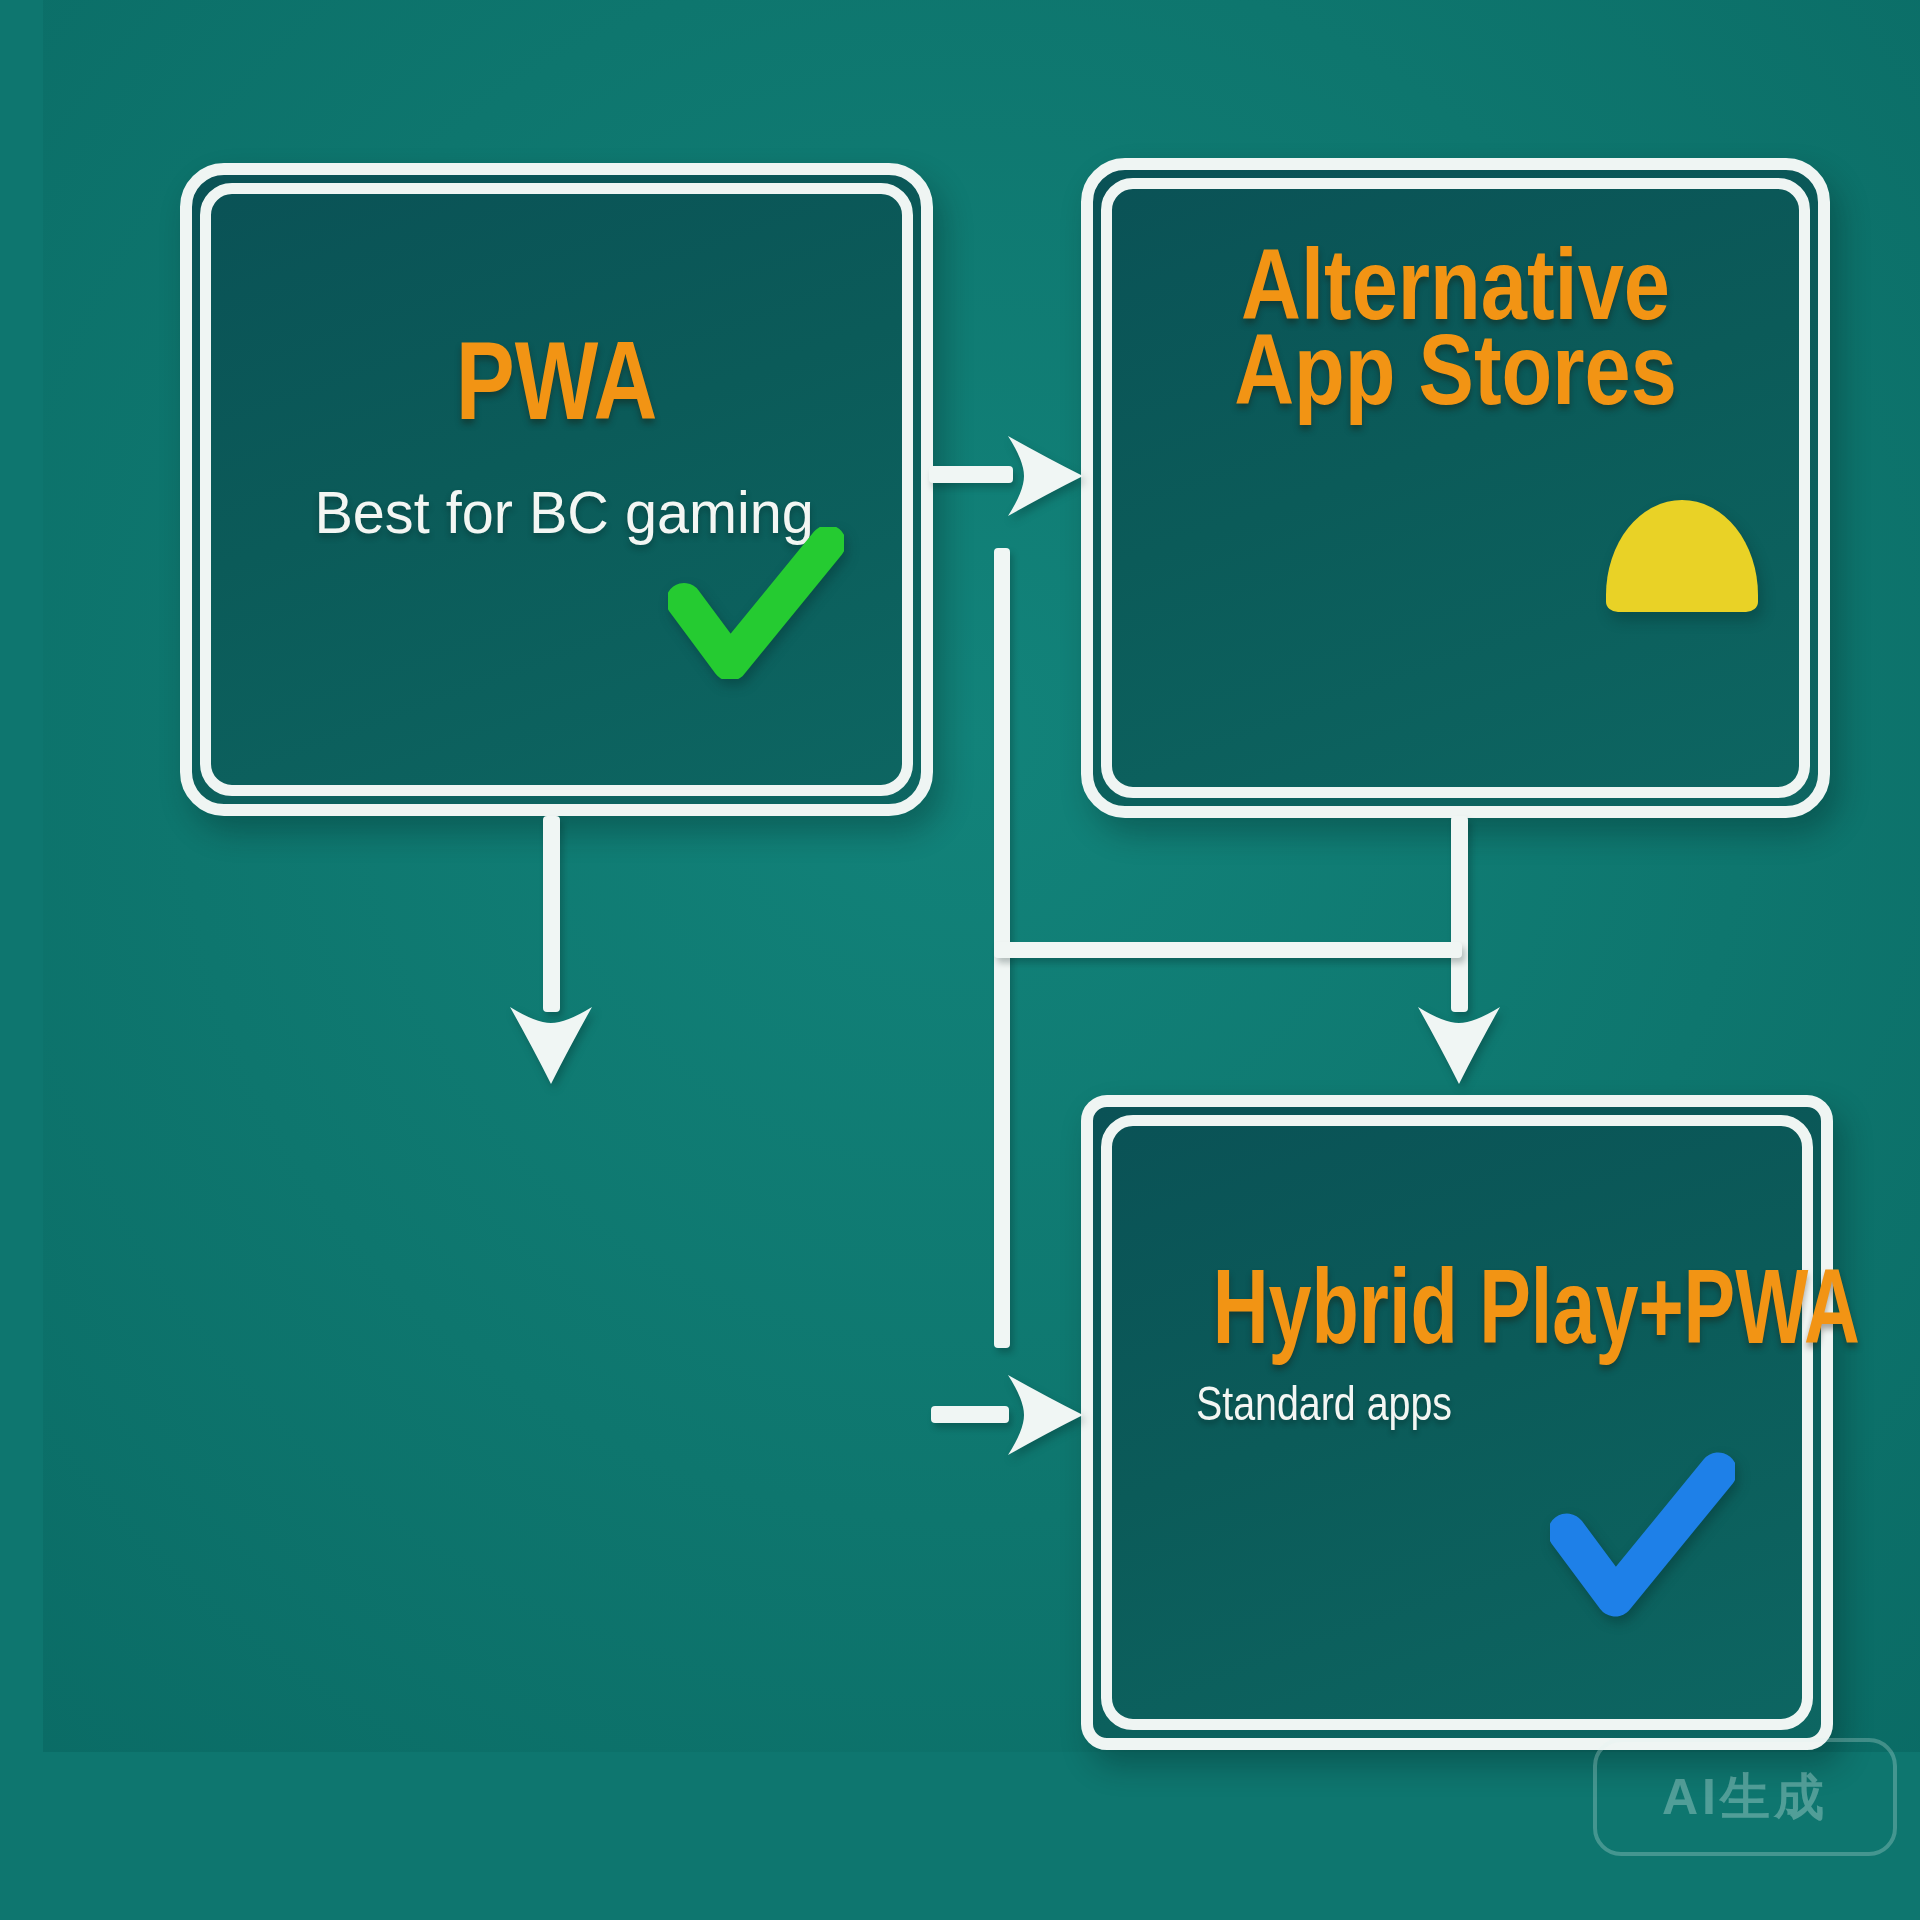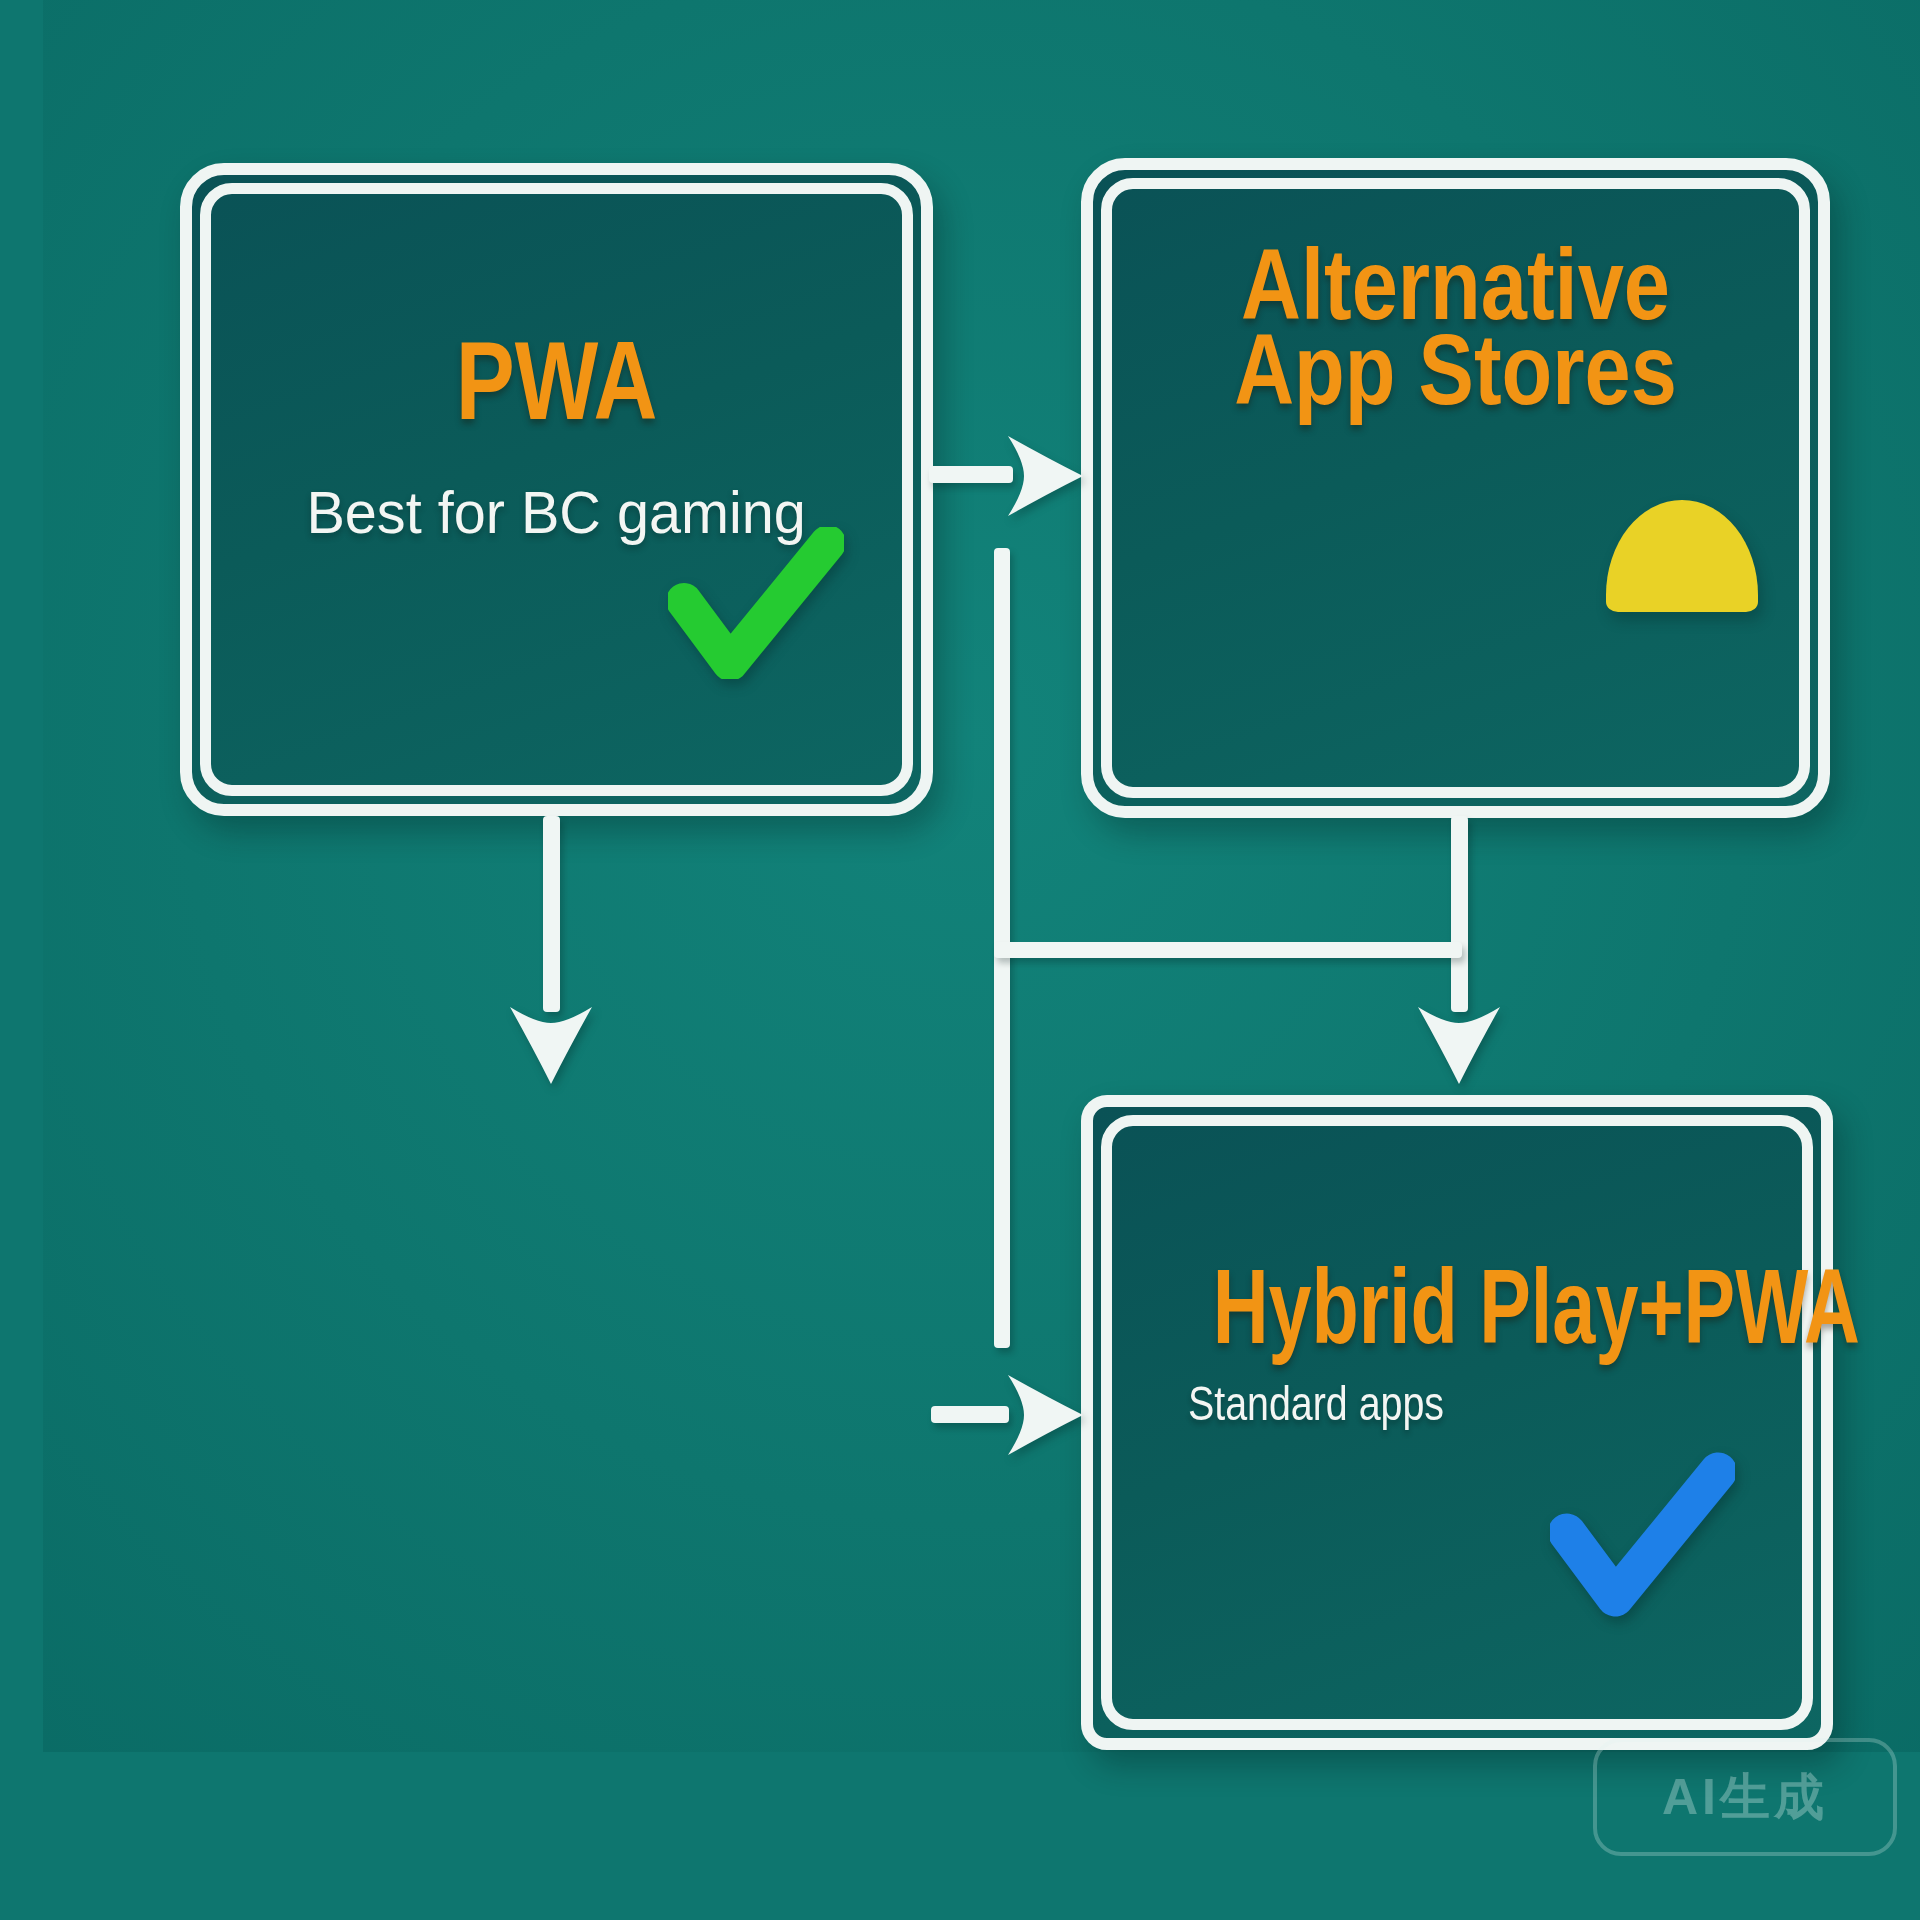--- a/index.html
+++ b/index.html
@@ -24,21 +24,21 @@
   .node-pwa  .node-title{top:150px;font-size:112px;}
   .node-pwa  .tscale{transform:scaleX(.79);}
   .node-alt  .node-title{top:72px;font-size:100px;}
   .node-alt  .tscale{display:block;line-height:85px;transform:scaleX(.83);}
   .node-apk  .node-title{top:136px;font-size:108px;}
   .node-apk  .tscale{transform:scaleX(.82);}
   .node-hyb  .node-title{top:146px;font-size:106px;}
   .node-hyb  .tscale{transform:scaleX(.73);}
 
   .node-sub{position:absolute;color:#F3F6F3;line-height:1;white-space:nowrap;
-    text-shadow:0 4px 6px rgba(0,20,20,.30);}
+    text-shadow:0 4px 6px rgba(0,20,20,.30);padding-left:8px;}
   .node-sub .sscale{display:inline-block;transform-origin:0 50%;}
   .node-pwa .node-sub{top:308px;left:0;width:100%;text-align:center;font-size:60px;}
   .node-pwa .sscale{transform:scaleX(.96);transform-origin:50% 50%;}
   .node-alt .node-sub{top:330px;left:99px;font-size:64px;}
   .node-alt .sscale{transform:scaleX(.92);}
   .node-apk .node-sub{top:268px;left:95px;font-size:72px;}
   .node-apk .sscale{transform:scaleX(.76);}
   .node-hyb .node-sub{top:273px;left:95px;font-size:48px;}
   .node-hyb .sscale{transform:scaleX(.82);}
 

